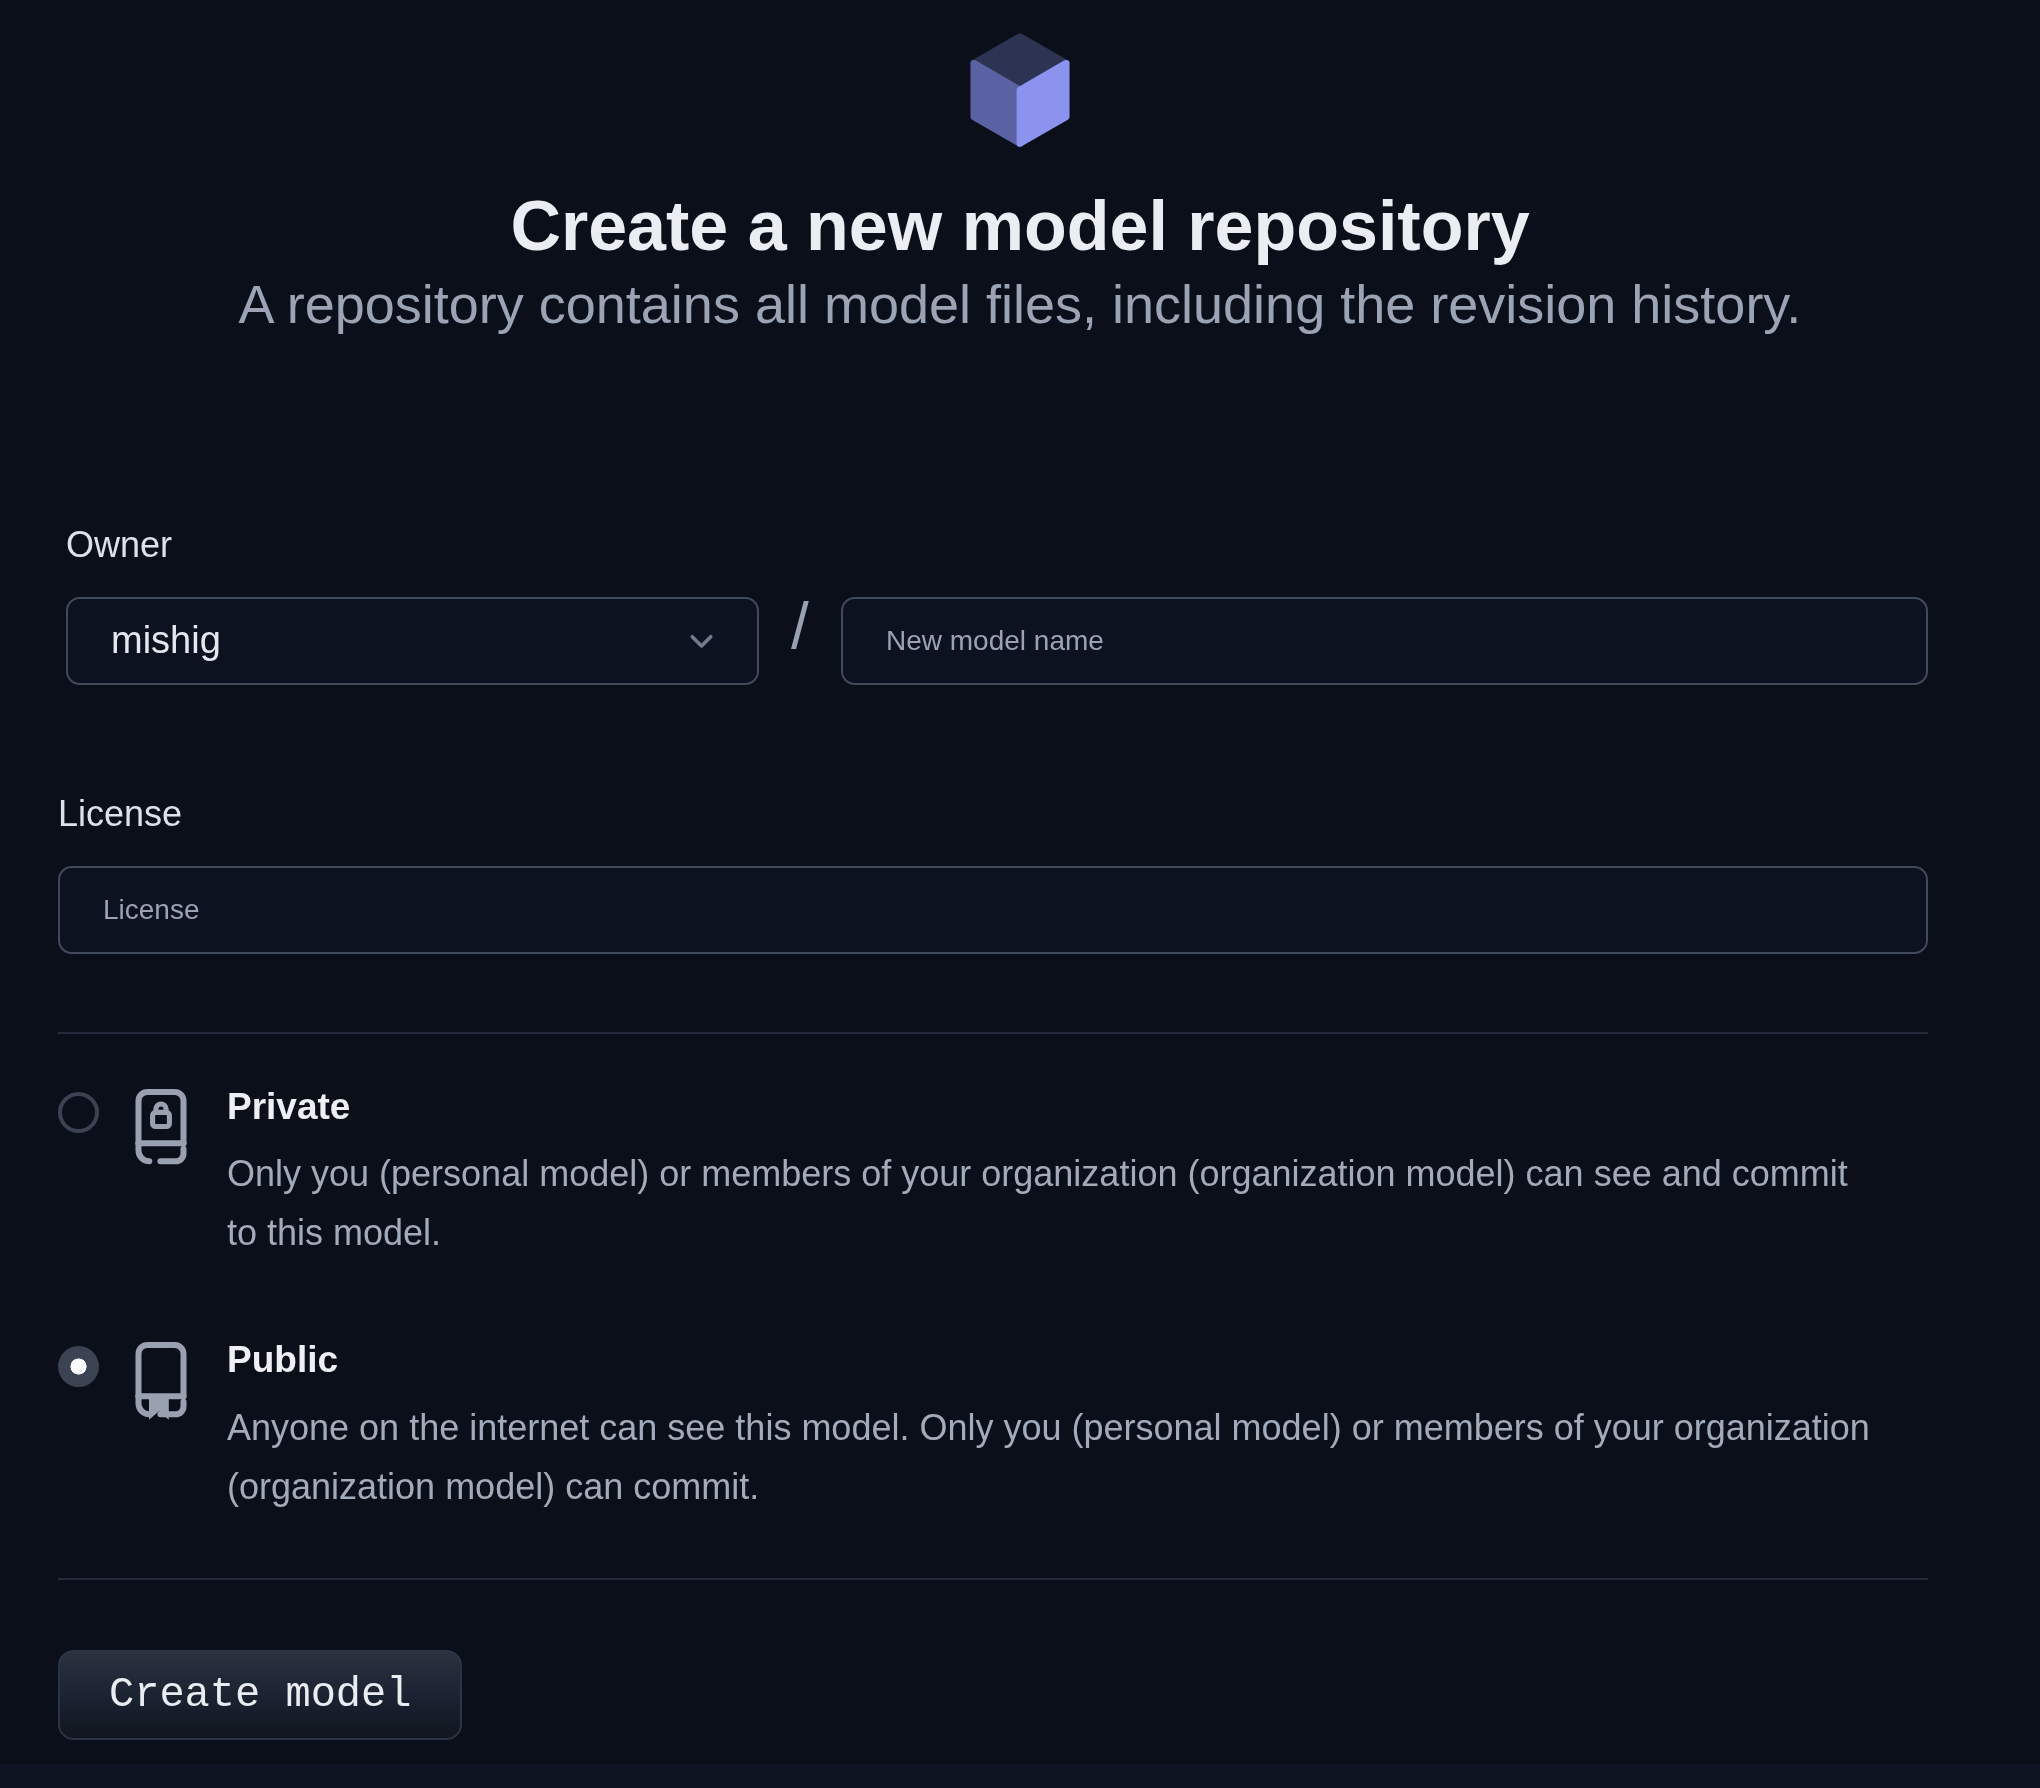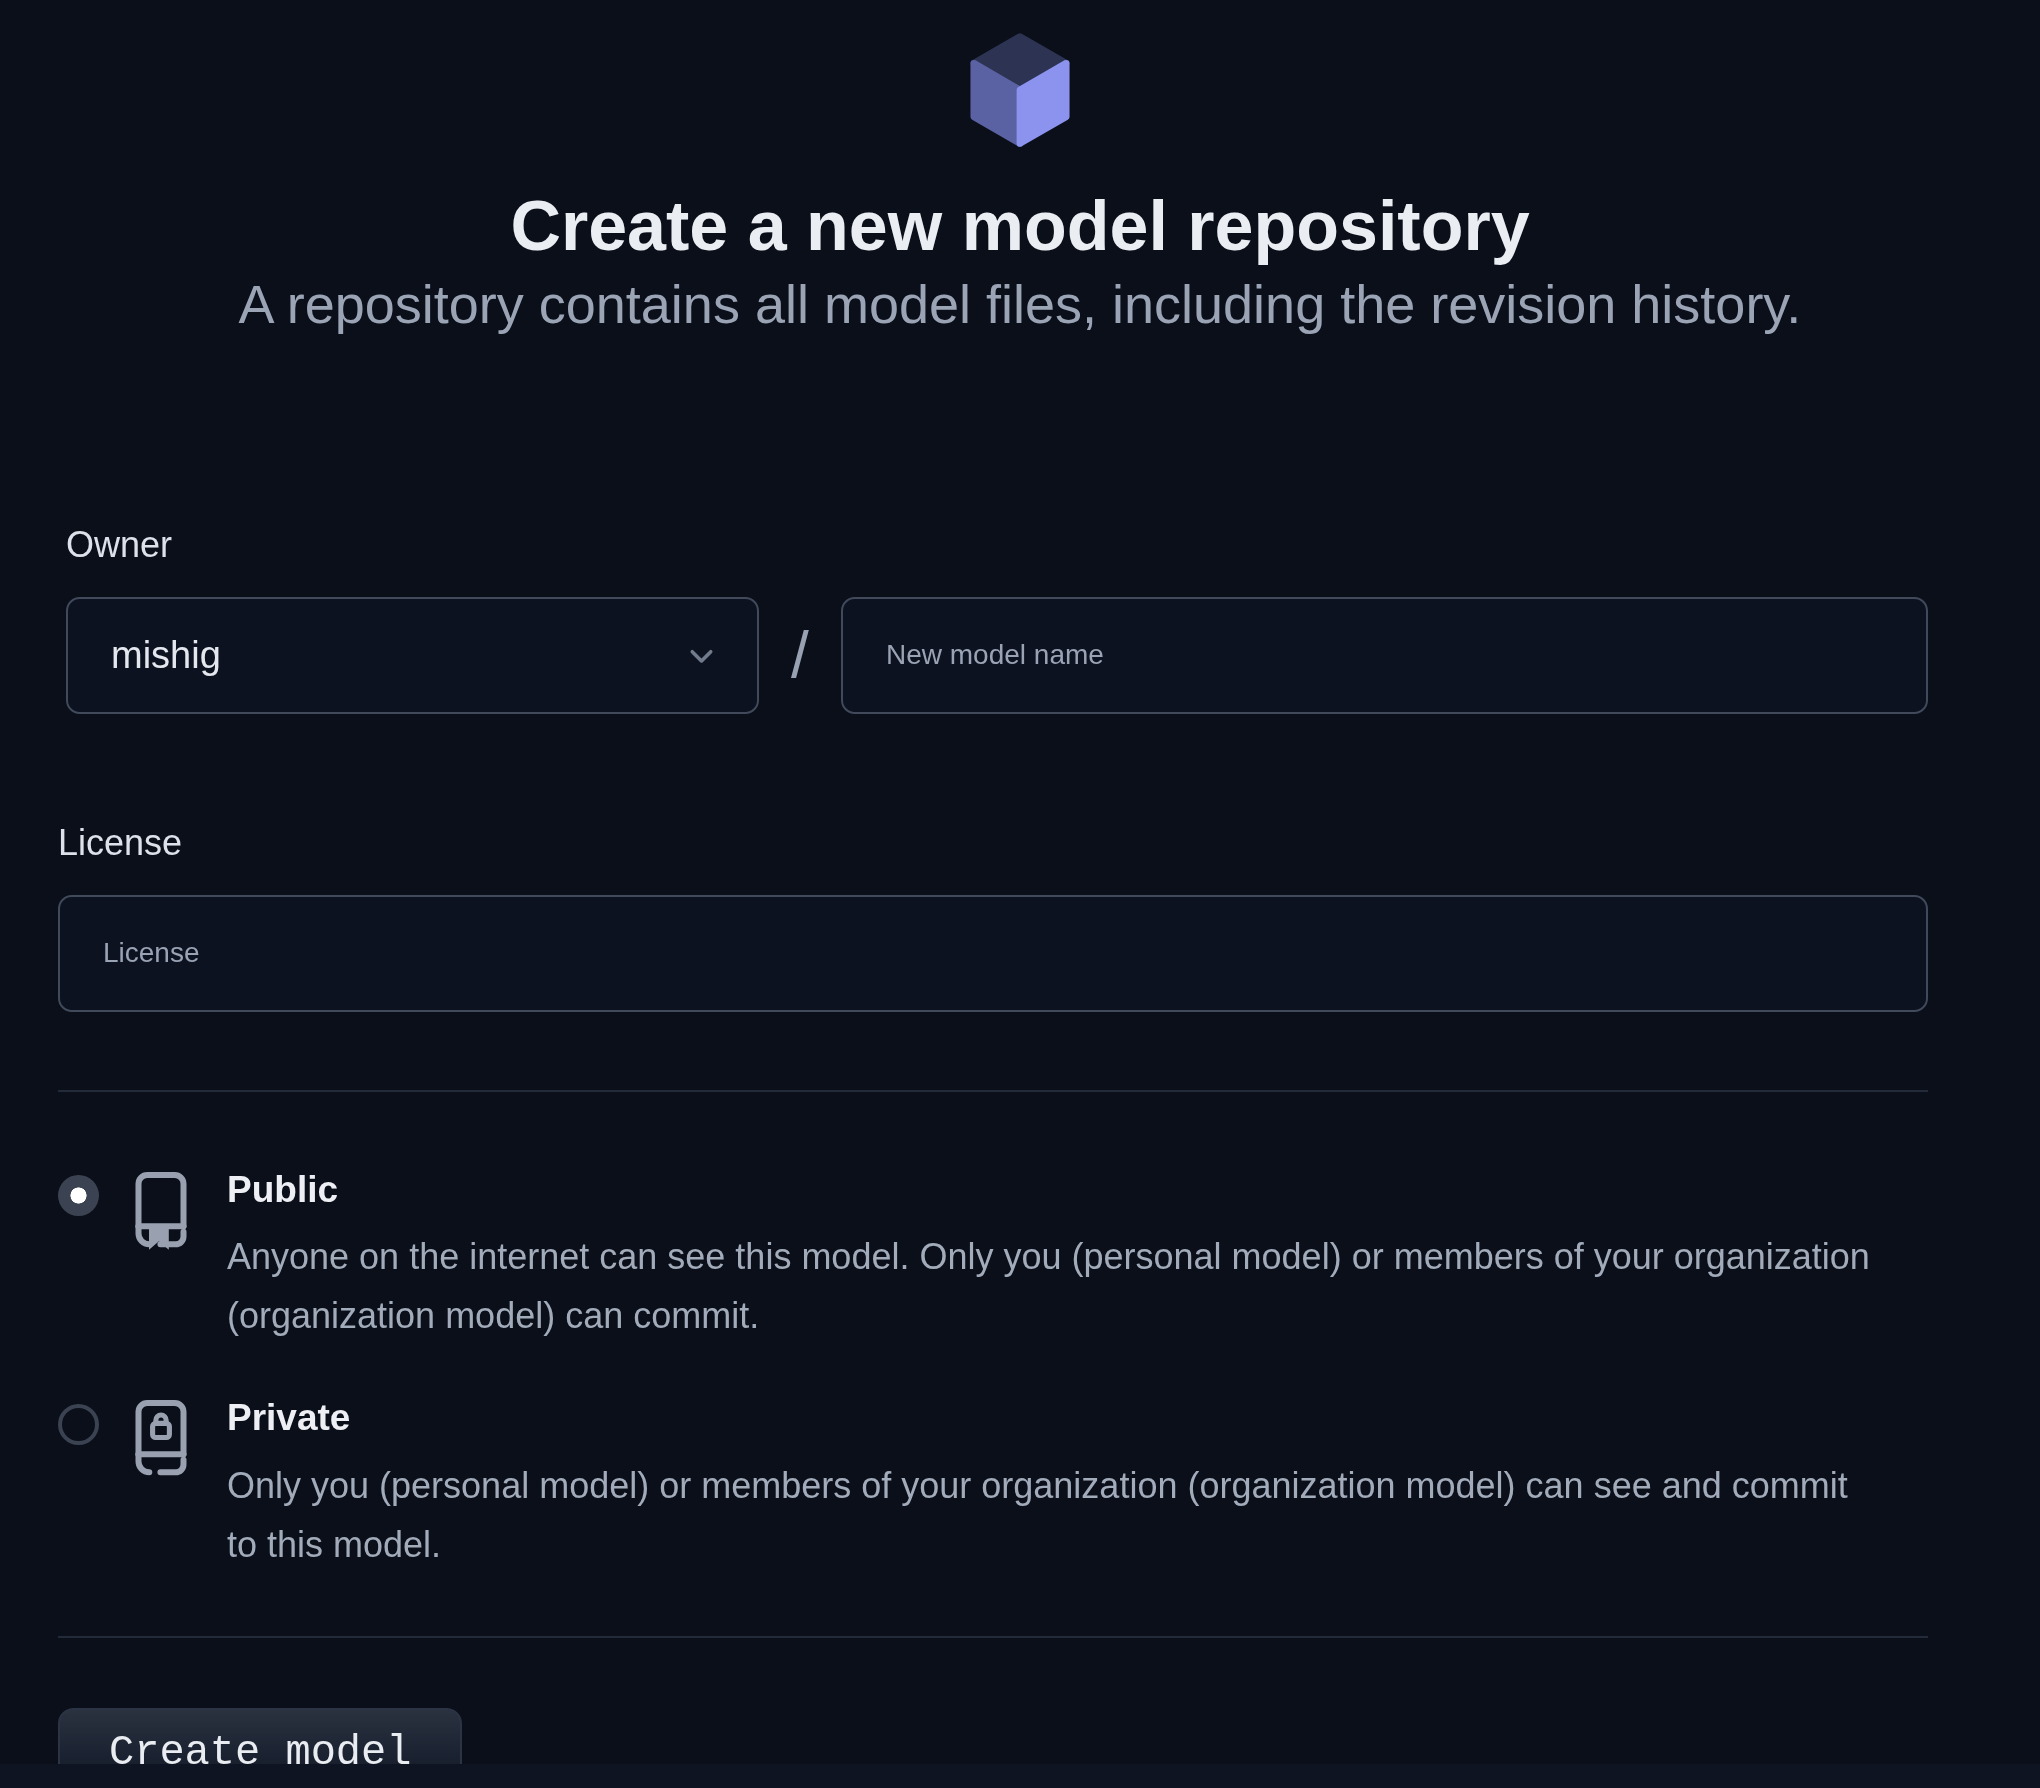--- a/index.html
+++ b/index.html
@@ -29,21 +29,21 @@
   .form { margin:192px 112px 0 58px; }
   .field-label {
     display:block;
     font-size:36px; line-height:41px; color:#dde1e9;
     margin-bottom:32px; font-weight:400;
   }
   .name-row { display:flex; align-items:flex-end;margin-left:8px; }
   .owner-col { width:693px; flex:none; }
   .name-col  { flex:1; min-width:0; }
   .select-box, .text-input {
-    height:117px; border:2px solid #404a5b; border-radius:13.7px;
+    height:88px; border:2px solid #404a5b; border-radius:13.7px;
     background:#0d1220; width:100%;
   }
   .select-box {
     display:flex; align-items:center; justify-content:space-between;
     padding:0 37px 0 43px; cursor:pointer;
   }
   .select-value { font-size:38px; color:#e4e8ee; }
   .slash-sep {
     width:82px; height:117px; flex:none; align-self:flex-end;
     display:flex; align-items:center; justify-content:center;
@@ -132,58 +132,58 @@
     </div>
 
     <div class="license-block">
       <label class="field-label">License</label>
       <input class="text-input" type="text" placeholder="License" style="">
     </div>
 
     <hr class="divider">
 
     
-    <div class="vis-option public">
-      <span class="radio selected"></span>
-      <svg class="book-icon" width="72" height="90" viewBox="0 0 24 29" fill="none" aria-hidden="true">
-        <g stroke="#99a1b0" stroke-width="2" stroke-linecap="round" stroke-linejoin="round">
-          <path d="M4.5 19.6 V5.4 A2.9 2.9 0 0 1 7.4 2.5 H16.6 A2.9 2.9 0 0 1 19.5 5.4 V19.6"></path>
-          <path d="M19.5 19.6 H4.5"></path>
-          <path d="M4.5 19.6 V22 A3.6 3.6 0 0 0 8.1 25.6"></path>
-          <path d="M11.8 25.6 H16.9 A2.6 2.6 0 0 0 19.5 23 V21.4"></path>
-        </g>
-        <path d="M8 19.6 H14.6 V27.4 L11.3 24.6 L8 27.4 Z" fill="#99a1b0"></path>
-      </svg>
-      <div class="vis-text">
-        <div class="vis-title">Public</div>
-        <p class="vis-desc">Anyone on the internet can see this model. Only you (personal model) or members of your organization (organization model) can commit.</p>
-      </div>
-    </div>
-
-    
     <div class="vis-option private">
       <span class="radio"></span>
       <svg class="book-icon" width="72" height="90" viewBox="0 0 24 29" fill="none" aria-hidden="true">
         <g stroke="#99a1b0" stroke-width="2" stroke-linecap="round" stroke-linejoin="round">
           <path d="M4.5 19.6 V5.4 A2.9 2.9 0 0 1 7.4 2.5 H16.6 A2.9 2.9 0 0 1 19.5 5.4 V19.6"></path>
           <path d="M19.5 19.6 H4.5"></path>
           <path d="M4.5 19.6 V22 A3.6 3.6 0 0 0 8.1 25.6"></path>
           <path d="M11.8 25.6 H16.9 A2.6 2.6 0 0 0 19.5 23 V21.4"></path>
         </g>
         <g stroke="#99a1b0" stroke-width="1.7" stroke-linecap="round" stroke-linejoin="round">
           <path d="M10.3 9.3 V8.2 A1.7 1.7 0 0 1 13.7 8.2 V9.3"></path>
           <rect x="9.2" y="9.3" width="5.6" height="4.7" rx="1"></rect>
         </g>
       </svg>
       <div class="vis-text">
         <div class="vis-title">Private</div>
         <p class="vis-desc">Only you (personal model) or members of your organization (organization model) can see and commit to this model.</p>
       </div>
     </div>
 
+    
+    <div class="vis-option public">
+      <span class="radio selected"></span>
+      <svg class="book-icon" width="72" height="90" viewBox="0 0 24 29" fill="none" aria-hidden="true">
+        <g stroke="#99a1b0" stroke-width="2" stroke-linecap="round" stroke-linejoin="round">
+          <path d="M4.5 19.6 V5.4 A2.9 2.9 0 0 1 7.4 2.5 H16.6 A2.9 2.9 0 0 1 19.5 5.4 V19.6"></path>
+          <path d="M19.5 19.6 H4.5"></path>
+          <path d="M4.5 19.6 V22 A3.6 3.6 0 0 0 8.1 25.6"></path>
+          <path d="M11.8 25.6 H16.9 A2.6 2.6 0 0 0 19.5 23 V21.4"></path>
+        </g>
+        <path d="M8 19.6 H14.6 V27.4 L11.3 24.6 L8 27.4 Z" fill="#99a1b0"></path>
+      </svg>
+      <div class="vis-text">
+        <div class="vis-title">Public</div>
+        <p class="vis-desc">Anyone on the internet can see this model. Only you (personal model) or members of your organization (organization model) can commit.</p>
+      </div>
+    </div>
+
     <hr class="divider" style="margin-top:62px;">
 
     <button class="create-btn">Create model</button>
   </div>
 
   <div class="footer-strip"></div>
 </div>
 
 
 </body></html>

